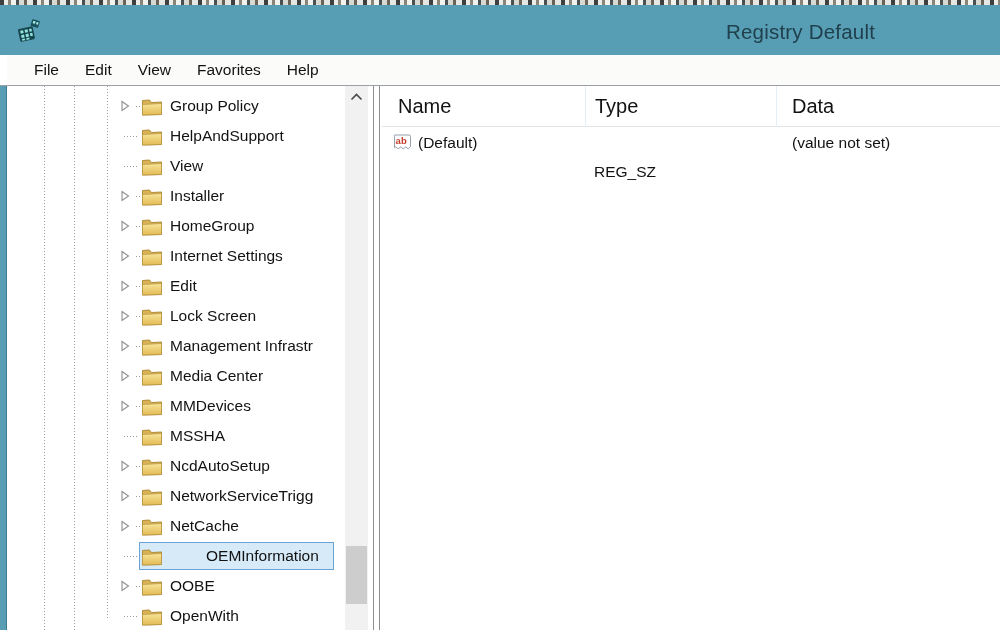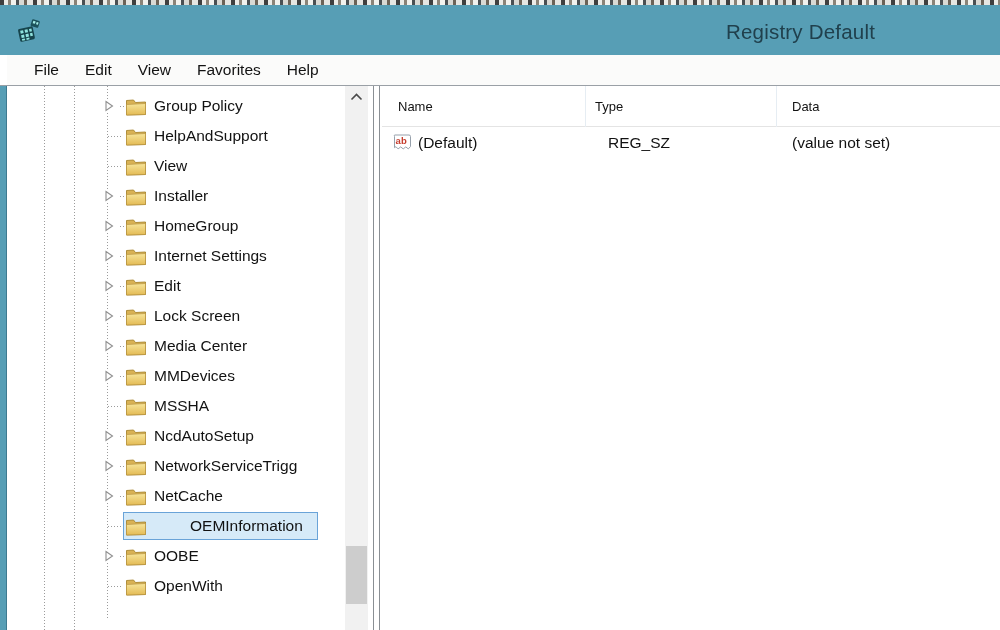--- a/index.html
+++ b/index.html
@@ -56,21 +56,21 @@
     background:#fff; overflow:hidden;
   }
   .guide-v {
     position:absolute; top:0; width:1px; height:545px;
     background:repeating-linear-gradient(180deg,#9B9B9B 0 1px,transparent 1px 3px);
   }
   .guide-v.g1 { left:36px; }
   .guide-v.g2 { left:66px; }
   .guide-v.g3 { left:99px; top:0; height:533px; }
 
-  .tree-rows { position:absolute; left:0; top:5px; width:100%; }
+  .tree-rows { position:absolute; left:16px; top:5px; width:100%; }
   .trow { position:relative; height:30px; }
   .trow::before { 
     content:""; position:absolute; top:15px; height:1px;
     background:repeating-linear-gradient(90deg,#9B9B9B 0 1px,transparent 1px 3px);
   }
   .trow.no-arrow::before { left:100px; width:15px; }
   .trow.has-arrow::before { left:112px; width:5px; }
   .arrow {
     position:absolute; left:94px; top:8px; width:14px; height:14px;
     background:#fff; display:flex; align-items:center; justify-content:center;
@@ -102,34 +102,34 @@
 
   
   .split-a { position:absolute; left:373px; top:0; width:1px; height:545px; background:#8A8F94; }
   .split-b { position:absolute; left:379px; top:0; width:1px; height:545px; background:#8A8F94; }
 
   
   .list-pane { position:absolute; left:382px; top:0; width:618px; height:545px; background:#fff; }
   .list-header { position:absolute; left:0; top:0; width:618px; height:41px; background:#fff;
     border-bottom:1px solid #E4E4E4; }
   .hcell { position:absolute; top:0; height:41px; display:flex; align-items:center;
-    font-size:13px; color:#121212; }
+    font-size:20px; color:#121212; }
   .hcell.c0 { left:16px; }
   .hcell.c1 { left:213px; }
   .hcell.c2 { left:410px; }
   .hsep { position:absolute; top:0; width:1px; height:41px; background:#E6EDF3; }
   .hsep.s0 { left:203px; }
   .hsep.s1 { left:394px; }
 
   .lrow { position:absolute; left:0; top:42px; width:618px; height:30px; }
   .lrow .vicon { position:absolute; left:11px; top:5px; width:20px; height:19px; }
   .lcell { position:absolute; top:0; height:30px; display:flex; align-items:center;
     font-size:15.5px; color:#121212; }
   .lcell.c0 { left:36px; }
-  .lcell.c1 { left:226px; }
+  .lcell.c1 { left:212px;margin-top:29px; }
   .lcell.c2 { left:410px; }
 </style>
 </head>
 <body>
 
 <div class="screen">
 
   <div class="top-noise"></div>
 
   <div class="titlebar">
@@ -333,20 +333,40 @@
               <span class="folder-wrap"><svg width="22" height="19" viewBox="0 0 22 19">
                   <defs>
                     <linearGradient id="fg" x1="0" y1="0" x2="0" y2="1">
                       <stop offset="0" stop-color="#F7E59A"></stop>
                       <stop offset="1" stop-color="#E3BA54"></stop>
                     </linearGradient>
                   </defs>
                   <path d="M1.5,3.5 L8.5,3 L10.5,5.5 L20.5,5 L20.5,17.5 L1.5,18 Z" fill="#D9B255" stroke="#A8862E" stroke-width="0.9"></path>
                   <path d="M1.5,7.5 L20.5,6.5 L20.5,17.5 L1.5,18 Z" fill="url(#fg)" stroke="#B89440" stroke-width="0.7"></path>
                 </svg></span>
+              <span class="tlabel">Management Infrastr</span>
+            </span>
+          </div>
+          <div class="trow has-arrow">
+            <span class="arrow">
+              <svg width="9" height="12" viewBox="0 0 9 12">
+                <polygon points="1,1.5 7.5,6 1,10.5" fill="#FDFDFD" stroke="#8F8F8F" stroke-width="1.1"></polygon>
+              </svg>
+            </span>
+            <span class="titem">
+              <span class="folder-wrap"><svg width="22" height="19" viewBox="0 0 22 19">
+                  <defs>
+                    <linearGradient id="fg" x1="0" y1="0" x2="0" y2="1">
+                      <stop offset="0" stop-color="#F7E59A"></stop>
+                      <stop offset="1" stop-color="#E3BA54"></stop>
+                    </linearGradient>
+                  </defs>
+                  <path d="M1.5,3.5 L8.5,3 L10.5,5.5 L20.5,5 L20.5,17.5 L1.5,18 Z" fill="#D9B255" stroke="#A8862E" stroke-width="0.9"></path>
+                  <path d="M1.5,7.5 L20.5,6.5 L20.5,17.5 L1.5,18 Z" fill="url(#fg)" stroke="#B89440" stroke-width="0.7"></path>
+                </svg></span>
               <span class="tlabel">Media Center</span>
             </span>
           </div>
           <div class="trow has-arrow">
             <span class="arrow">
               <svg width="9" height="12" viewBox="0 0 9 12">
                 <polygon points="1,1.5 7.5,6 1,10.5" fill="#FDFDFD" stroke="#8F8F8F" stroke-width="1.1"></polygon>
               </svg>
             </span>
             <span class="titem">

